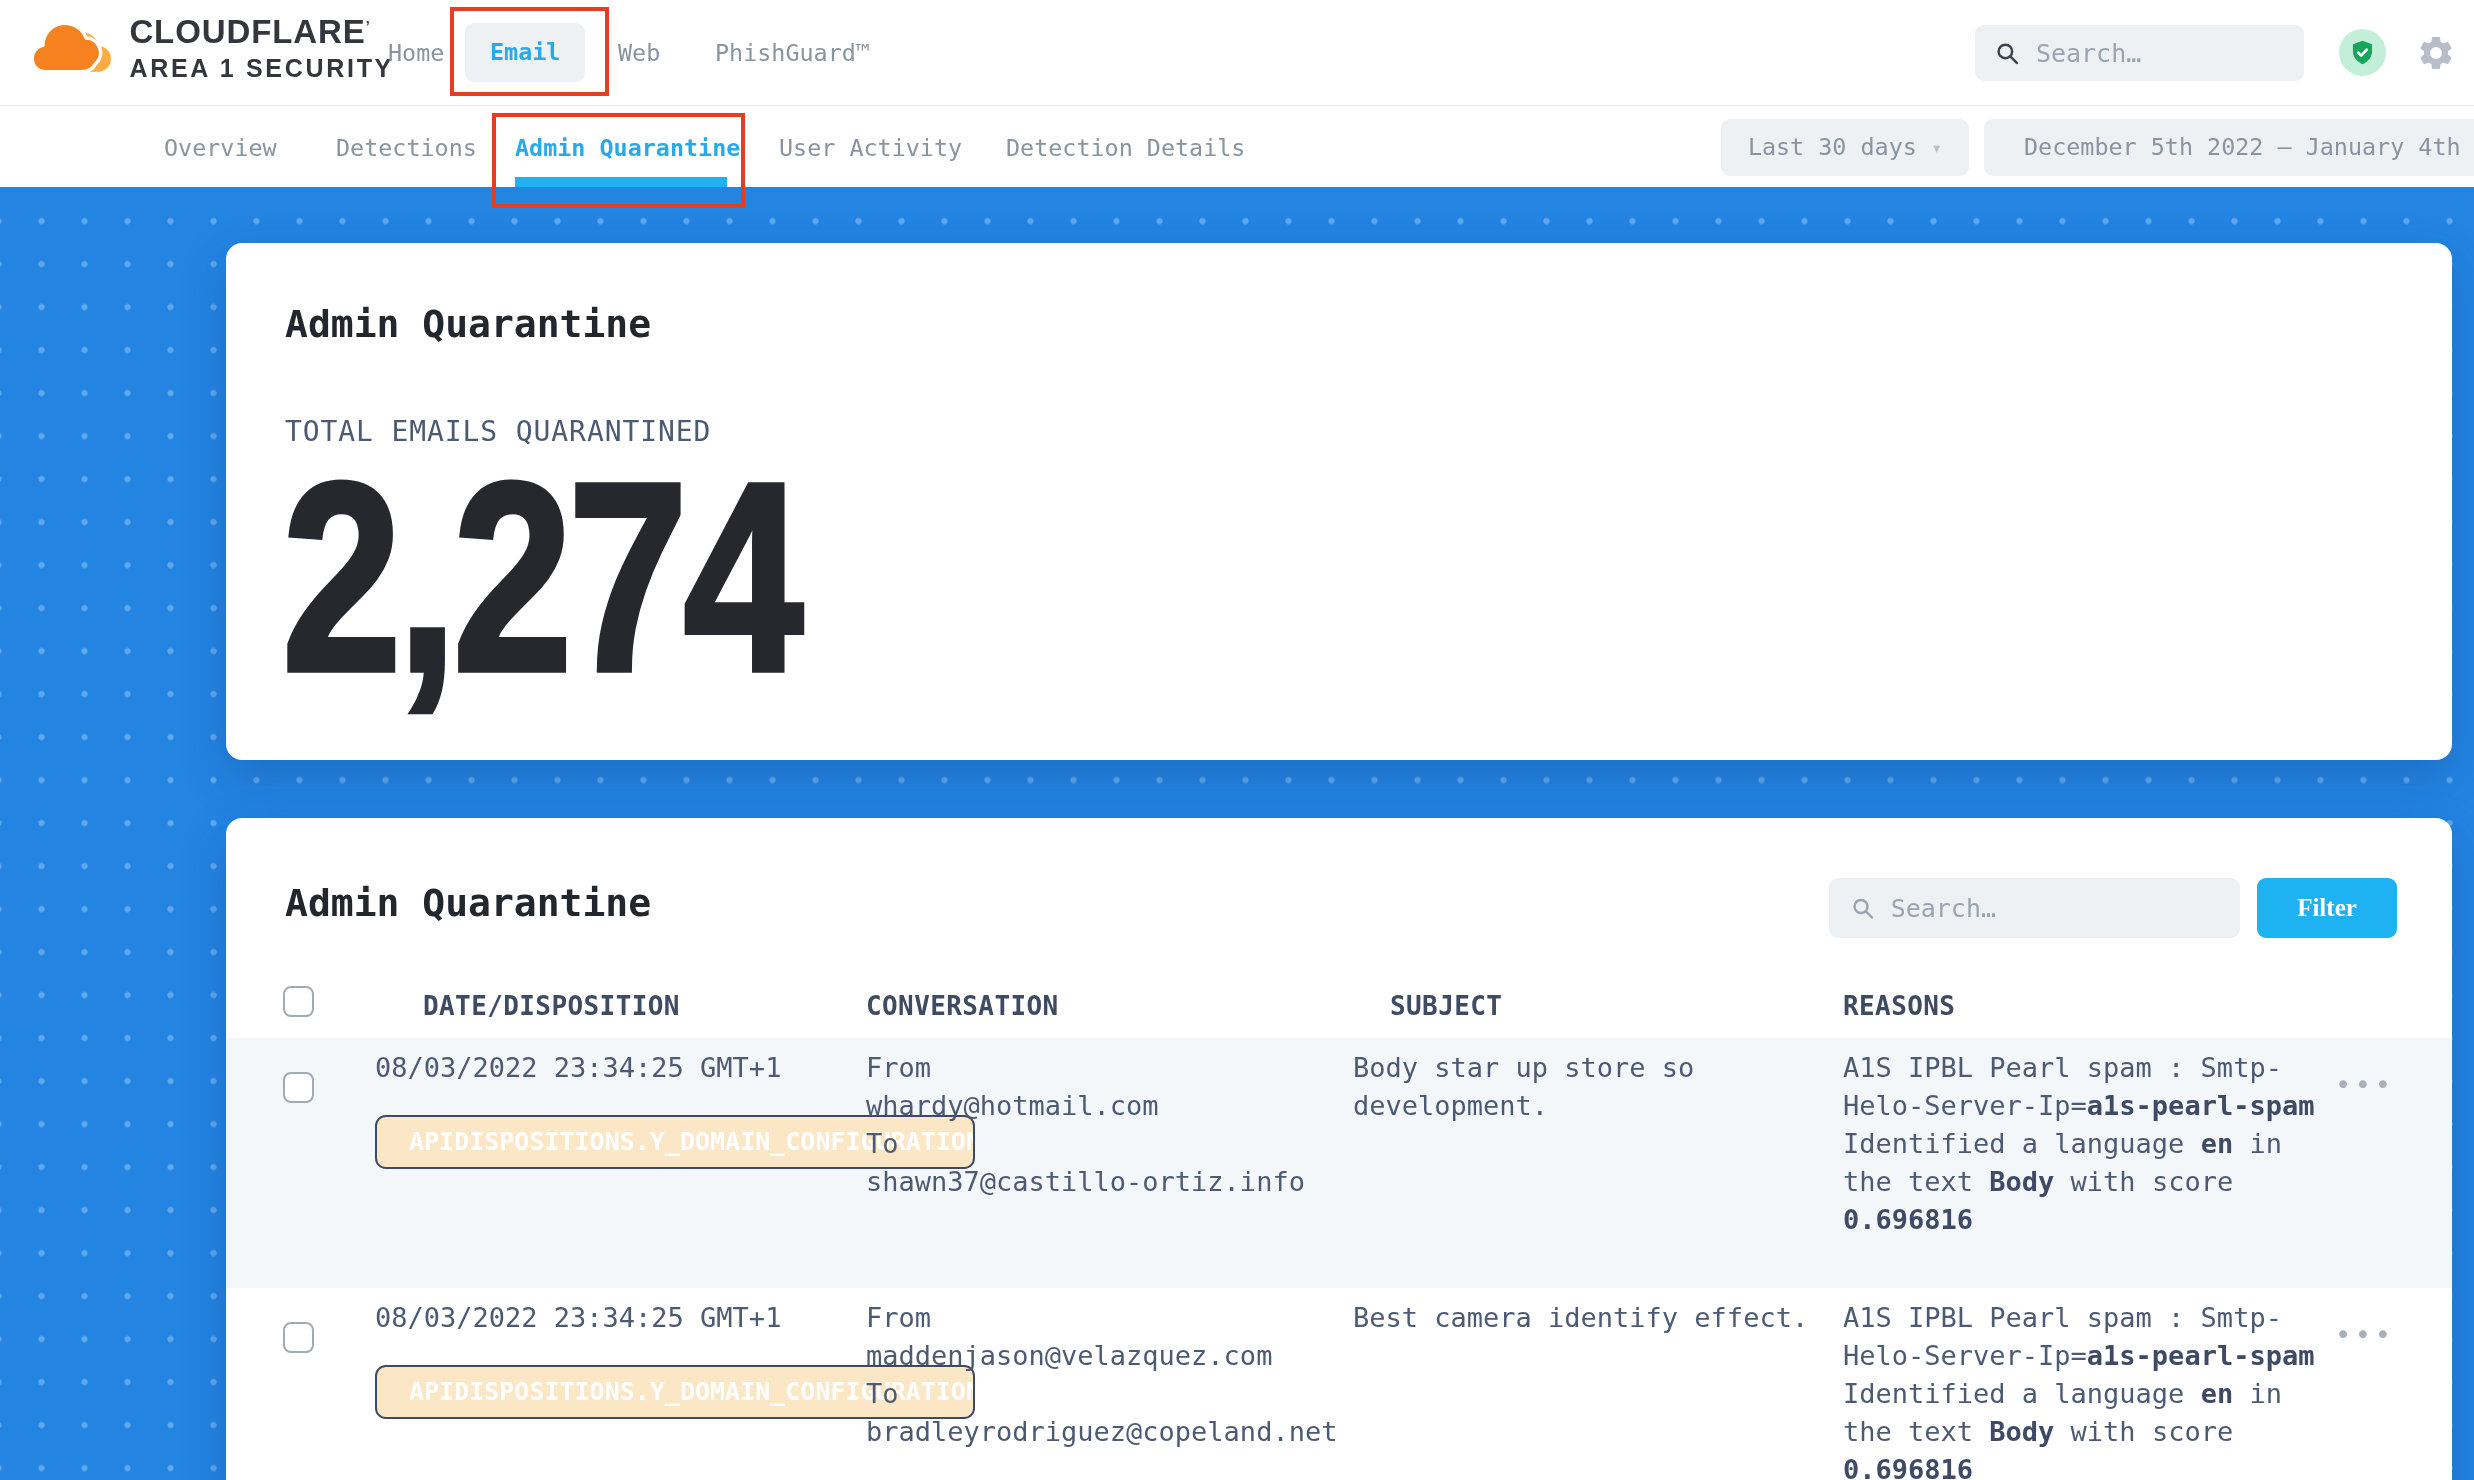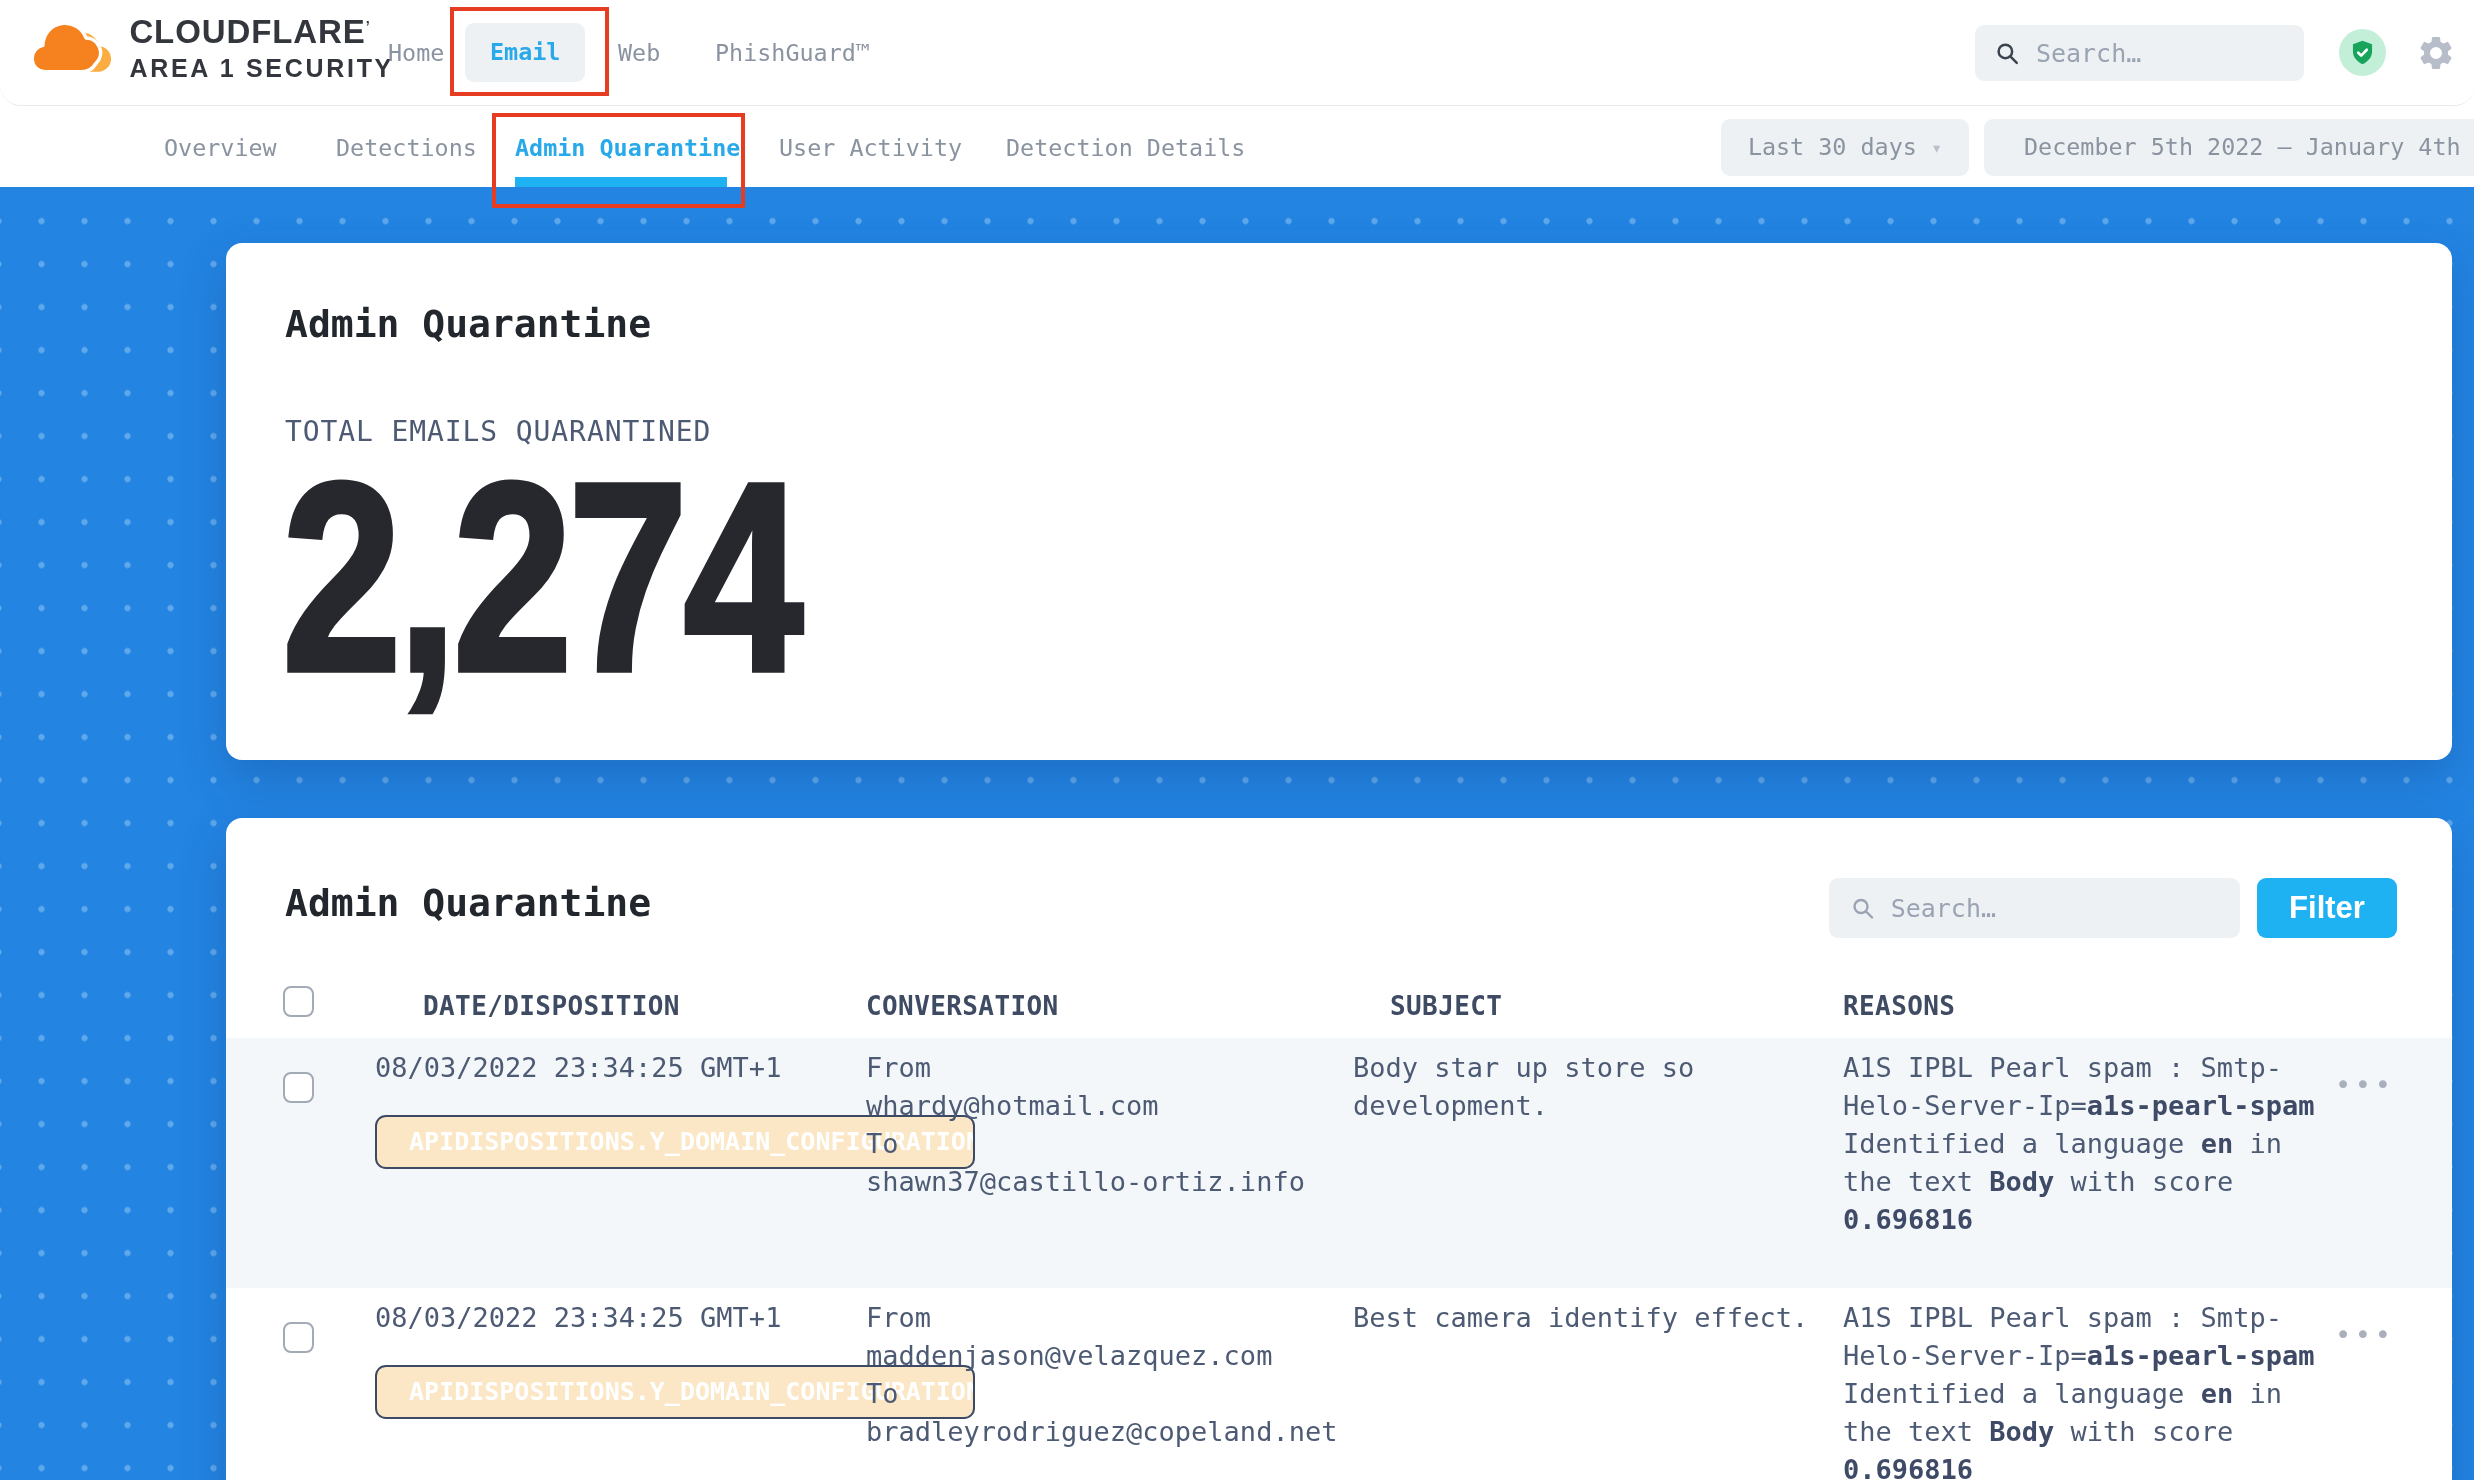--- a/index.html
+++ b/index.html
@@ -3,21 +3,21 @@
 <meta charset="utf-8">
 <style>
   * { margin:0; padding:0; box-sizing:border-box; }
   html,body { width:2475px; height:1480px; }
   body {
     position:relative; overflow:hidden; background:#fff;
     font-family:"DejaVu Sans Mono","Liberation Mono",monospace;
   }
 
   
-  .topbar { position:absolute; left:0; top:0; width:2475px; height:106px; background:#fff; border-bottom:1.8px solid #E7EAEE;border-radius:21px; }
+  .topbar { position:absolute; left:0; top:0; width:2475px; height:106px; background:#fff; border-bottom:1.8px solid #E7EAEE; }
   .logo { position:absolute; left:25px; top:12.6px; display:flex; gap:14.4px; align-items:flex-start; }
   .logo-text .brand { font-family:"Liberation Sans",sans-serif; font-weight:800; font-size:33px; letter-spacing:0.9px; color:#33373D; }
   .logo-text .brand sup { font-size:14.4px; }
   .logo-text .sub { font-family:"Liberation Sans",sans-serif; font-weight:700; font-size:25px; letter-spacing:2.7px; color:#33373D; margin-top:3.6px; }
   .nav-item { position:absolute; top:0; height:106px; display:flex; align-items:center; font-size:23.4px; color:var(--nav-gray); cursor:pointer; }
   .nav-home { left:388px; } .nav-web { left:618px; } .nav-phishguard { left:715px; }
   .nav-pill { position:absolute; left:465px; top:22.5px; height:59px; padding:0 25px; display:flex; align-items:center;
     background:var(--pill-gray); border-radius:9px; color:var(--accent-blue); font-weight:700; font-size:23.4px; cursor:pointer; }
   .annotation { position:absolute; border:4.5px solid var(--annotation-red); z-index:50; pointer-events:none; }
   .anno-email { left:450px; top:7.2px; width:159px; height:89px; }
@@ -59,22 +59,22 @@
   .card-table .card-title { top:63px; }
 
   .metric-label { position:absolute; left:59px; top:172px; font-size:28px; letter-spacing:0.9px; color:var(--text-slate); }
   .metric-value { position:absolute; left:56px; top:199px; font-family:"Liberation Sans",sans-serif; font-weight:700;
     font-size:269px; line-height:269px; color:var(--text-dark); -webkit-text-stroke:5.4px var(--text-dark);
     letter-spacing:-5.4px; transform:scaleX(.8); transform-origin:left top; }
 
   .table-search { position:absolute; left:1603px; top:60px; width:411px; height:60px; background:var(--pill-gray);
     border-radius:9px; display:flex; align-items:center; padding:0 21.6px; gap:16px; }
   .filter-btn { position:absolute; left:2031px; top:60px; width:140px; height:60px; border-radius:9px;
-    background:var(--accent-cyan); color:#fff; font-size:31px; font-weight:700; border:none;
-    font-family:Liberation Sans, sans-serif; display:flex; align-items:center; justify-content:center; cursor:pointer; }
+    background:var(--accent-cyan); color:#fff; font-size:25px; font-weight:700; border:none;
+    font-family:Liberation Serif, serif; display:flex; align-items:center; justify-content:center; cursor:pointer; }
 
   .thead { position:absolute; left:0; top:148px; width:100%; height:72px; }
   .checkbox { display:inline-block; width:30.5px; height:30.5px; border:2.7px solid #A2AAB6; border-radius:8px; background:#fff; cursor:pointer; }
   .thead .checkbox { position:absolute; left:57px; top:20px; }
   .th { position:absolute; top:25px; font-size:26px; font-weight:700; color:var(--header-slate); letter-spacing:0.4px; }
   .th.c-date { left:149px;margin-left:48px; } .th.c-conv { left:640px; } .th.c-subj { left:1127px;margin-left:37px; } .th.c-reasons { left:1617px; }
 
   .tbody { position:absolute; left:0; top:220px; width:100%; }
   .t-row { position:relative; width:100%; height:250px; }
   .t-row:nth-child(odd) { background:var(--row-alt); }

